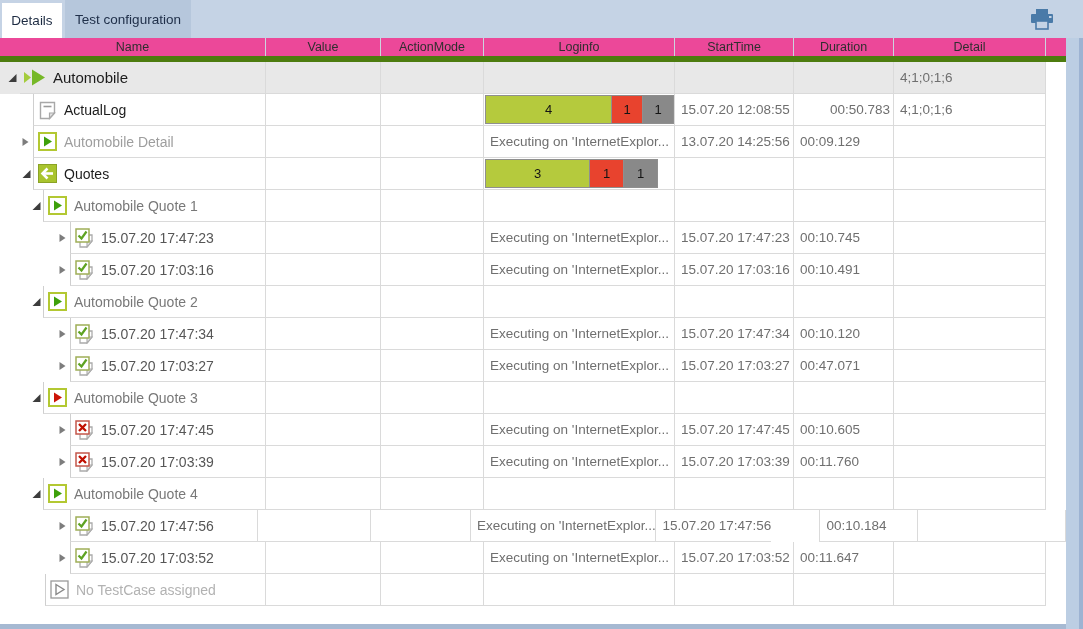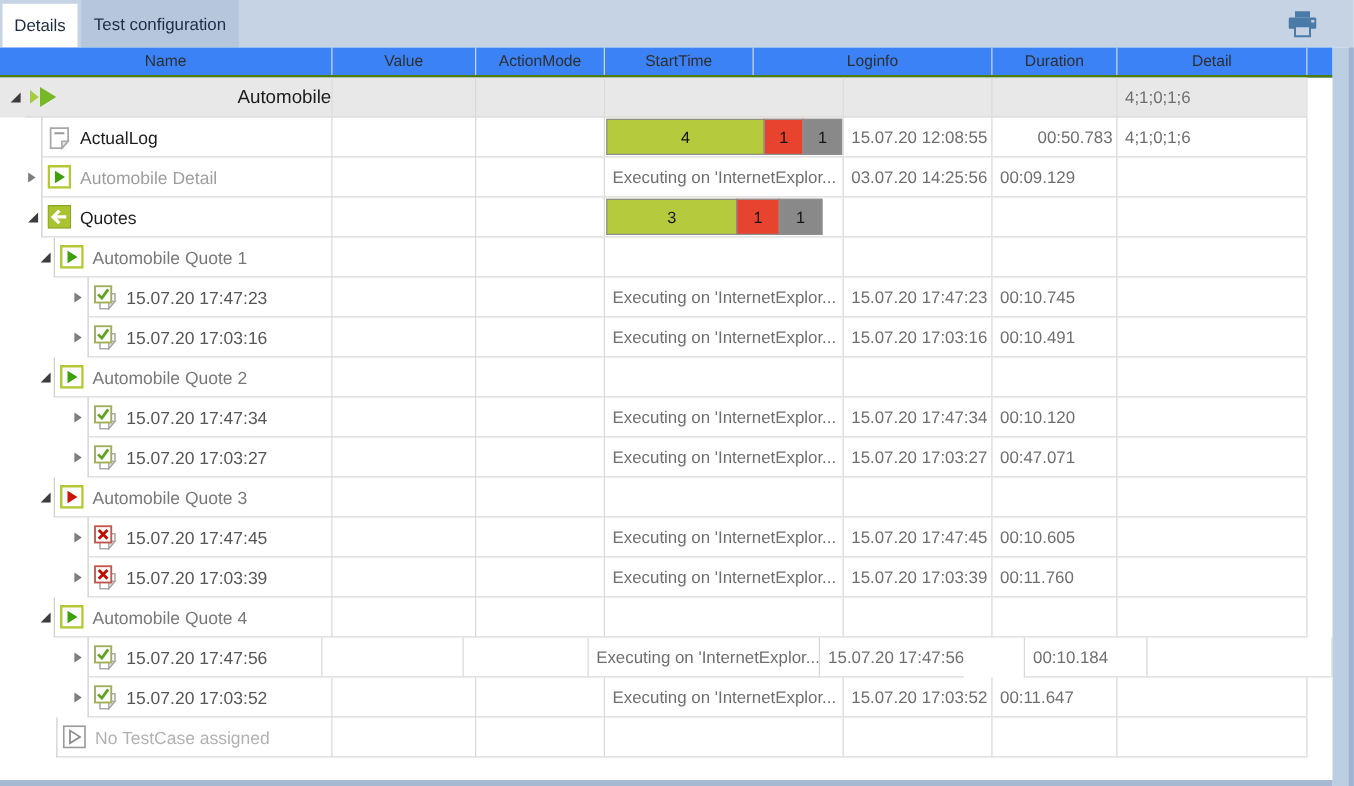--- a/index.html
+++ b/index.html
@@ -15,21 +15,21 @@
   .tab-details{left:2px;top:3px;width:60px;height:35px;background:#ffffff;color:#1d2b42}
   .tab-testcfg{left:65px;top:0;width:126px;height:38px;background:#b6c7dc}
   .printbtn{position:absolute;left:1028px;top:7px;width:27px;height:24px;display:flex;
             align-items:center;justify-content:center}
   
   .rightstrip{position:absolute;left:1066px;top:38px;width:17px;height:591px;
               background:#bccee3;border-right:4px solid #9db3d2;box-sizing:border-box}
   .bottomstrip{position:absolute;left:0;top:624px;width:1066px;height:5px;background:#a6b9d2}
   
   .grid{position:absolute;left:0;top:38px;width:1066px;background:#fff}
-  .hdr{display:flex;height:24px;background:#3b82f6;border-bottom:2px solid #4d7c0f;box-sizing:border-box}
+  .hdr{display:flex;height:24px;background:#ec4899;border-bottom:6px solid #4d7c0f;box-sizing:border-box}
   .hcell{display:flex;align-items:center;justify-content:center;font-size:12.5px;color:#2f2f2f;
          border-left:1px solid #ccd4de;box-sizing:border-box;height:100%;overflow:hidden;white-space:nowrap}
   .hcell:first-child{border-left:none}
   .hfill{flex:1;border-left:1px solid #ccd4de;box-sizing:border-box}
   .row{display:flex;height:32px;position:relative}
   .nameo{width:265px;height:100%;position:relative;box-sizing:border-box}
   .namei{position:absolute;top:0;bottom:0;right:0;display:flex;align-items:center;gap:7px;
          padding-left:4px;border-left:1px solid #cfcfcf;border-bottom:1px solid #dadada;
          box-sizing:border-box;overflow:visible;white-space:nowrap}
   .namei.root{border-left:none}
@@ -66,30 +66,30 @@
       </svg>
     </span>
   </div>
 </div>
 
 <div class="grid">
   <div class="hdr">
     <div class="hcell" style="width:265px">Name</div>
     <div class="hcell" style="width:115px">Value</div>
     <div class="hcell" style="width:103px">ActionMode</div>
+    <div class="hcell" style="width:191px">Loginfo</div>
     <div class="hcell" style="width:119px">StartTime</div>
-    <div class="hcell" style="width:191px">Loginfo</div>
     <div class="hcell" style="width:100px">Duration</div>
     <div class="hcell" style="width:152px">Detail</div>
     <div class="hfill"></div>
   </div>
   <div id="rows">
       <div class="row">
         <div class="nameo sel">
-          <div class="namei root" style="left: 20px; justify-content: space-between;">
+          <div class="namei root" style="left: 20px;">
             <span class="exp icon">
               <svg width="11" height="11" viewBox="0 0 11 11">
                 <polygon points="9.5,1.5 9.5,9.5 1.5,9.5" fill="#3c3c3c"></polygon>
               </svg>
             </span>
             <span class="icon">
               <svg width="22" height="17" viewBox="0 0 22 17">
       <polygon points="0,3 7,8.5 0,14" fill="#a4cc3c"></polygon>
       <polygon points="8,0.5 21,8.5 8,16.5" fill="#76b827"></polygon>
               </svg>
@@ -147,21 +147,21 @@
               </svg>
             </span>
             <span class="rlabel t-lightgray">Automobile Detail</span>
           </div>
         </div>
         <div class="cell" style="width: 115px;"></div>
         <div class="cell" style="width: 103px;"></div>
         <div class="cell lgi" style="width: 191px;">
           <span class="lgtext">Executing on 'InternetExplor...</span>
         </div>
-        <div class="cell" style="width: 119px;">03.07.20 14:25:56</div>
+        <div class="cell" style="width: 119px;">13.07.20 14:25:56</div>
         <div class="cell" style="width: 100px;">00:09.129</div>
         <div class="cell" style="width: 152px;"></div>
         <div class="fill"></div>
       </div>
       <div class="row">
         <div class="nameo">
           <div class="namei" style="left: 33px;">
             <span class="exp icon">
               <svg width="11" height="11" viewBox="0 0 11 11">
                 <polygon points="9.5,1.5 9.5,9.5 1.5,9.5" fill="#3c3c3c"></polygon>

